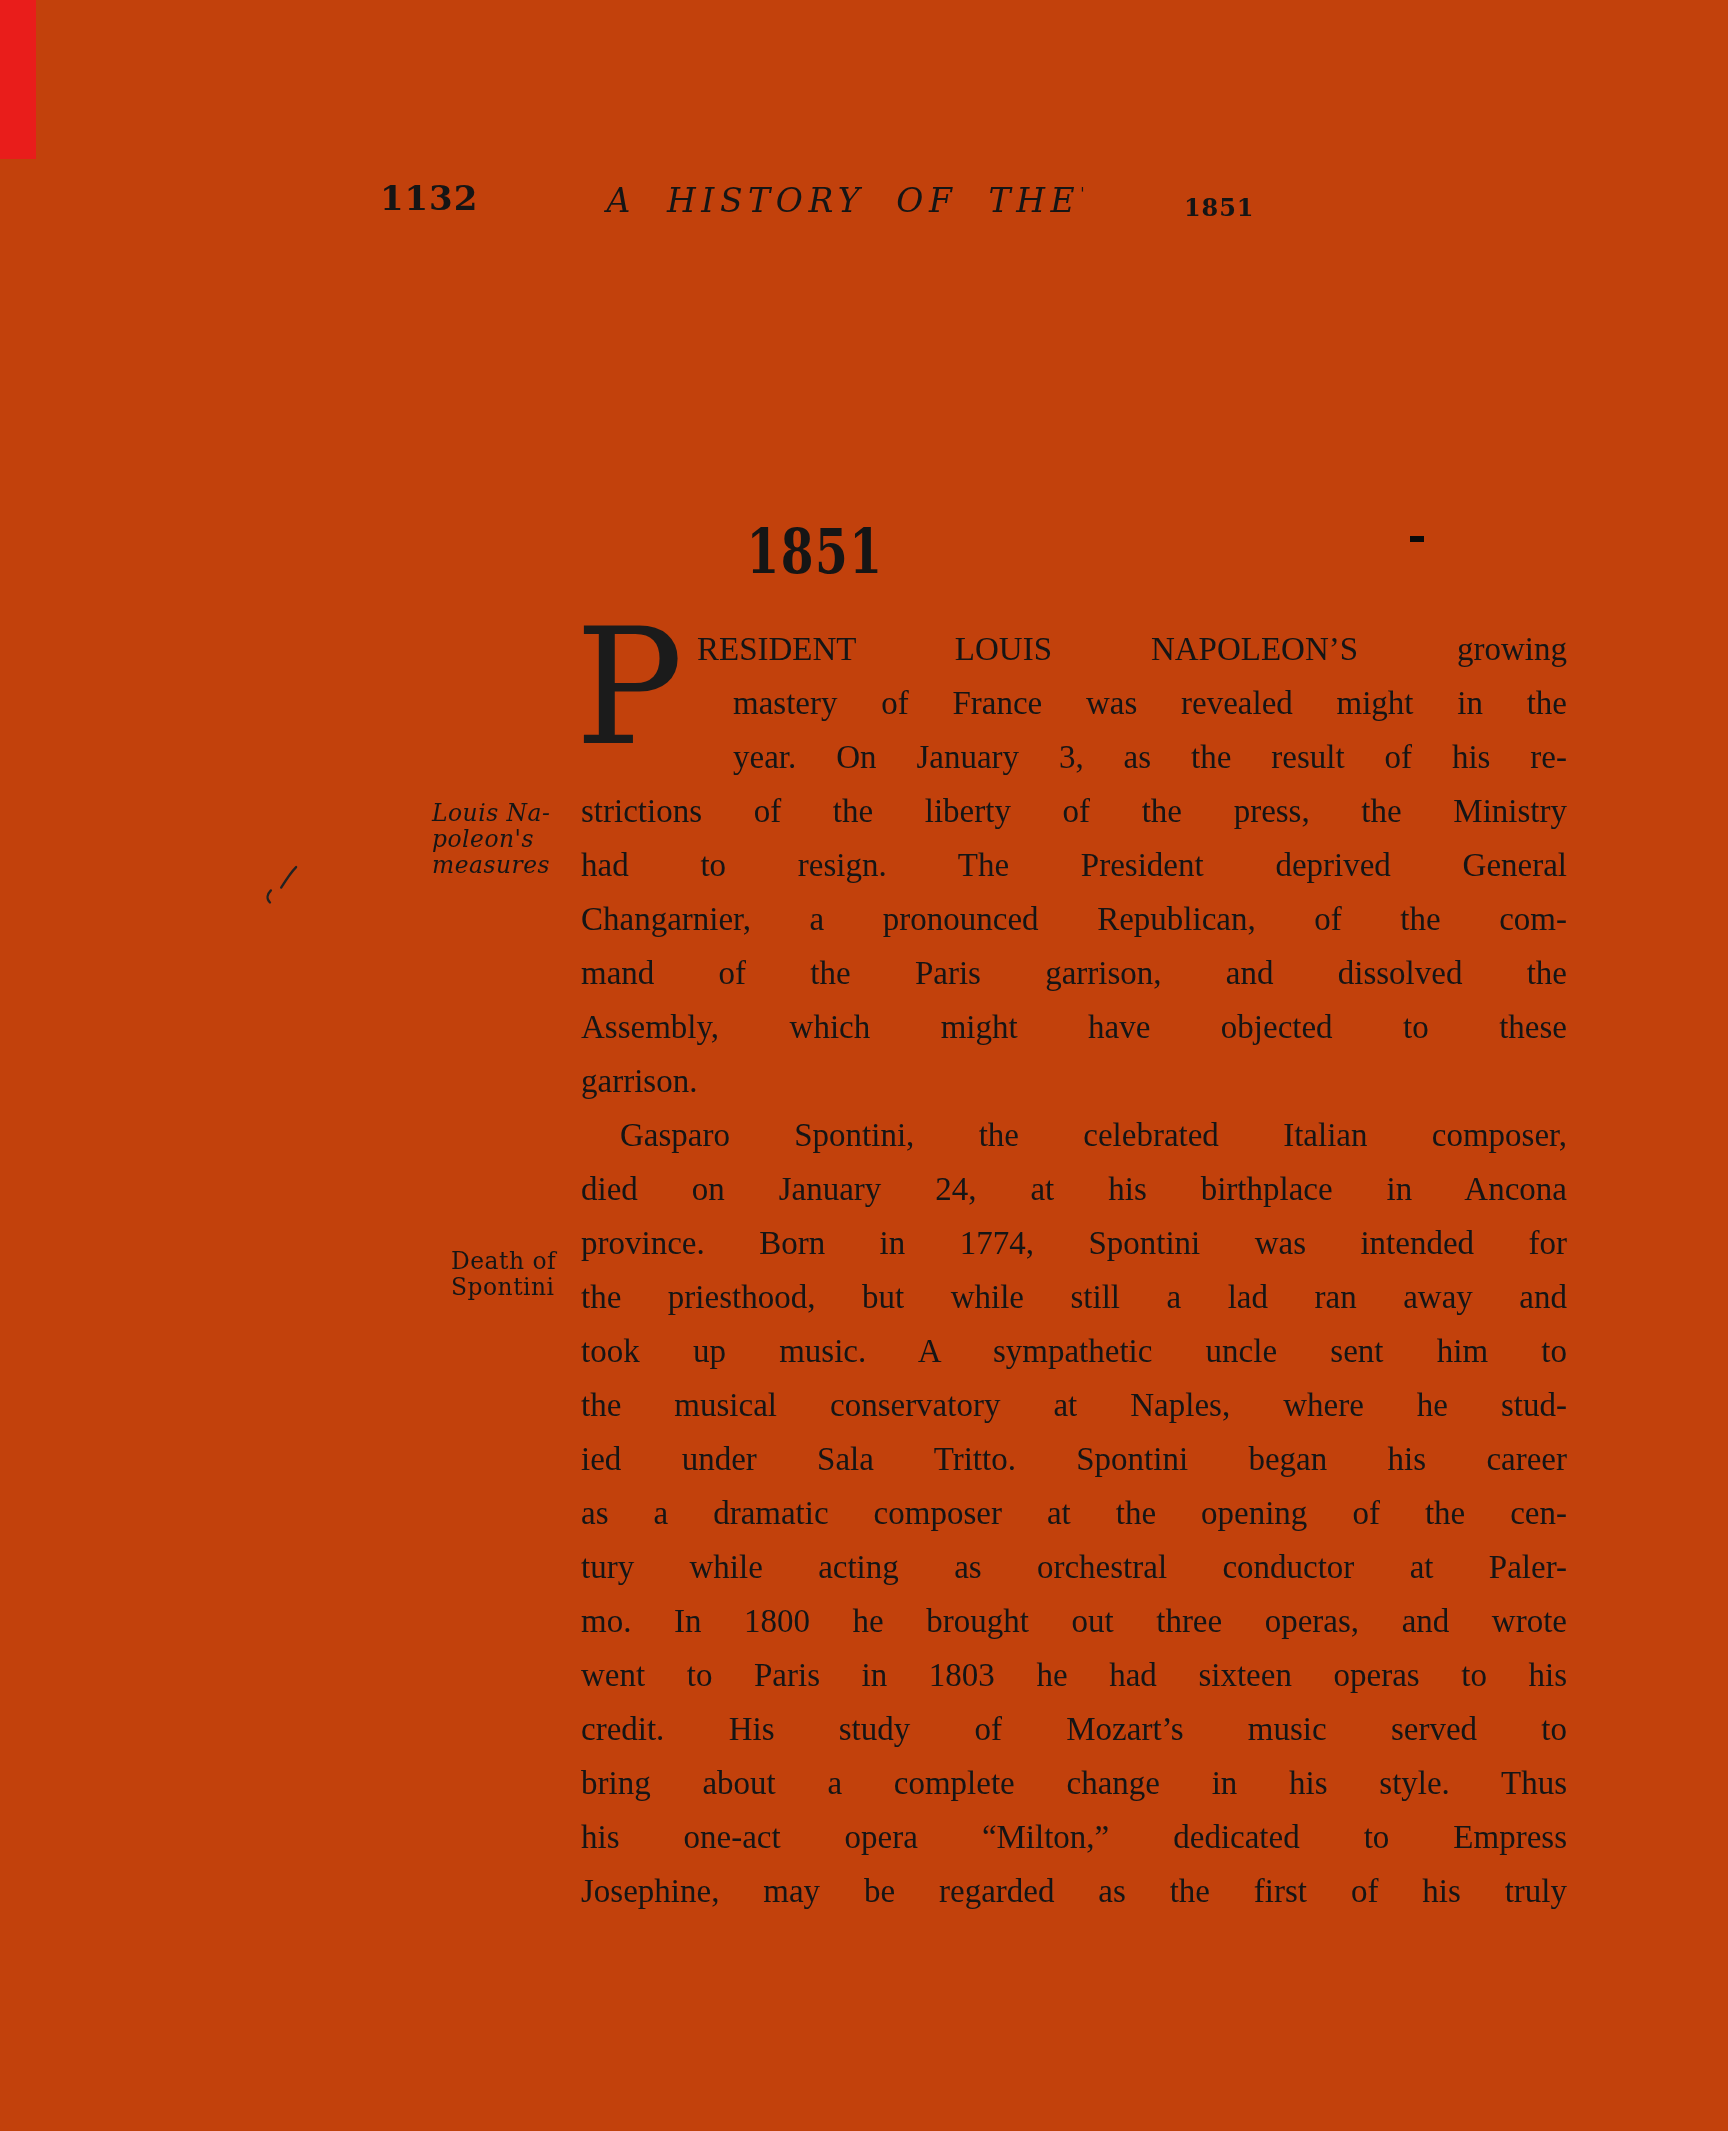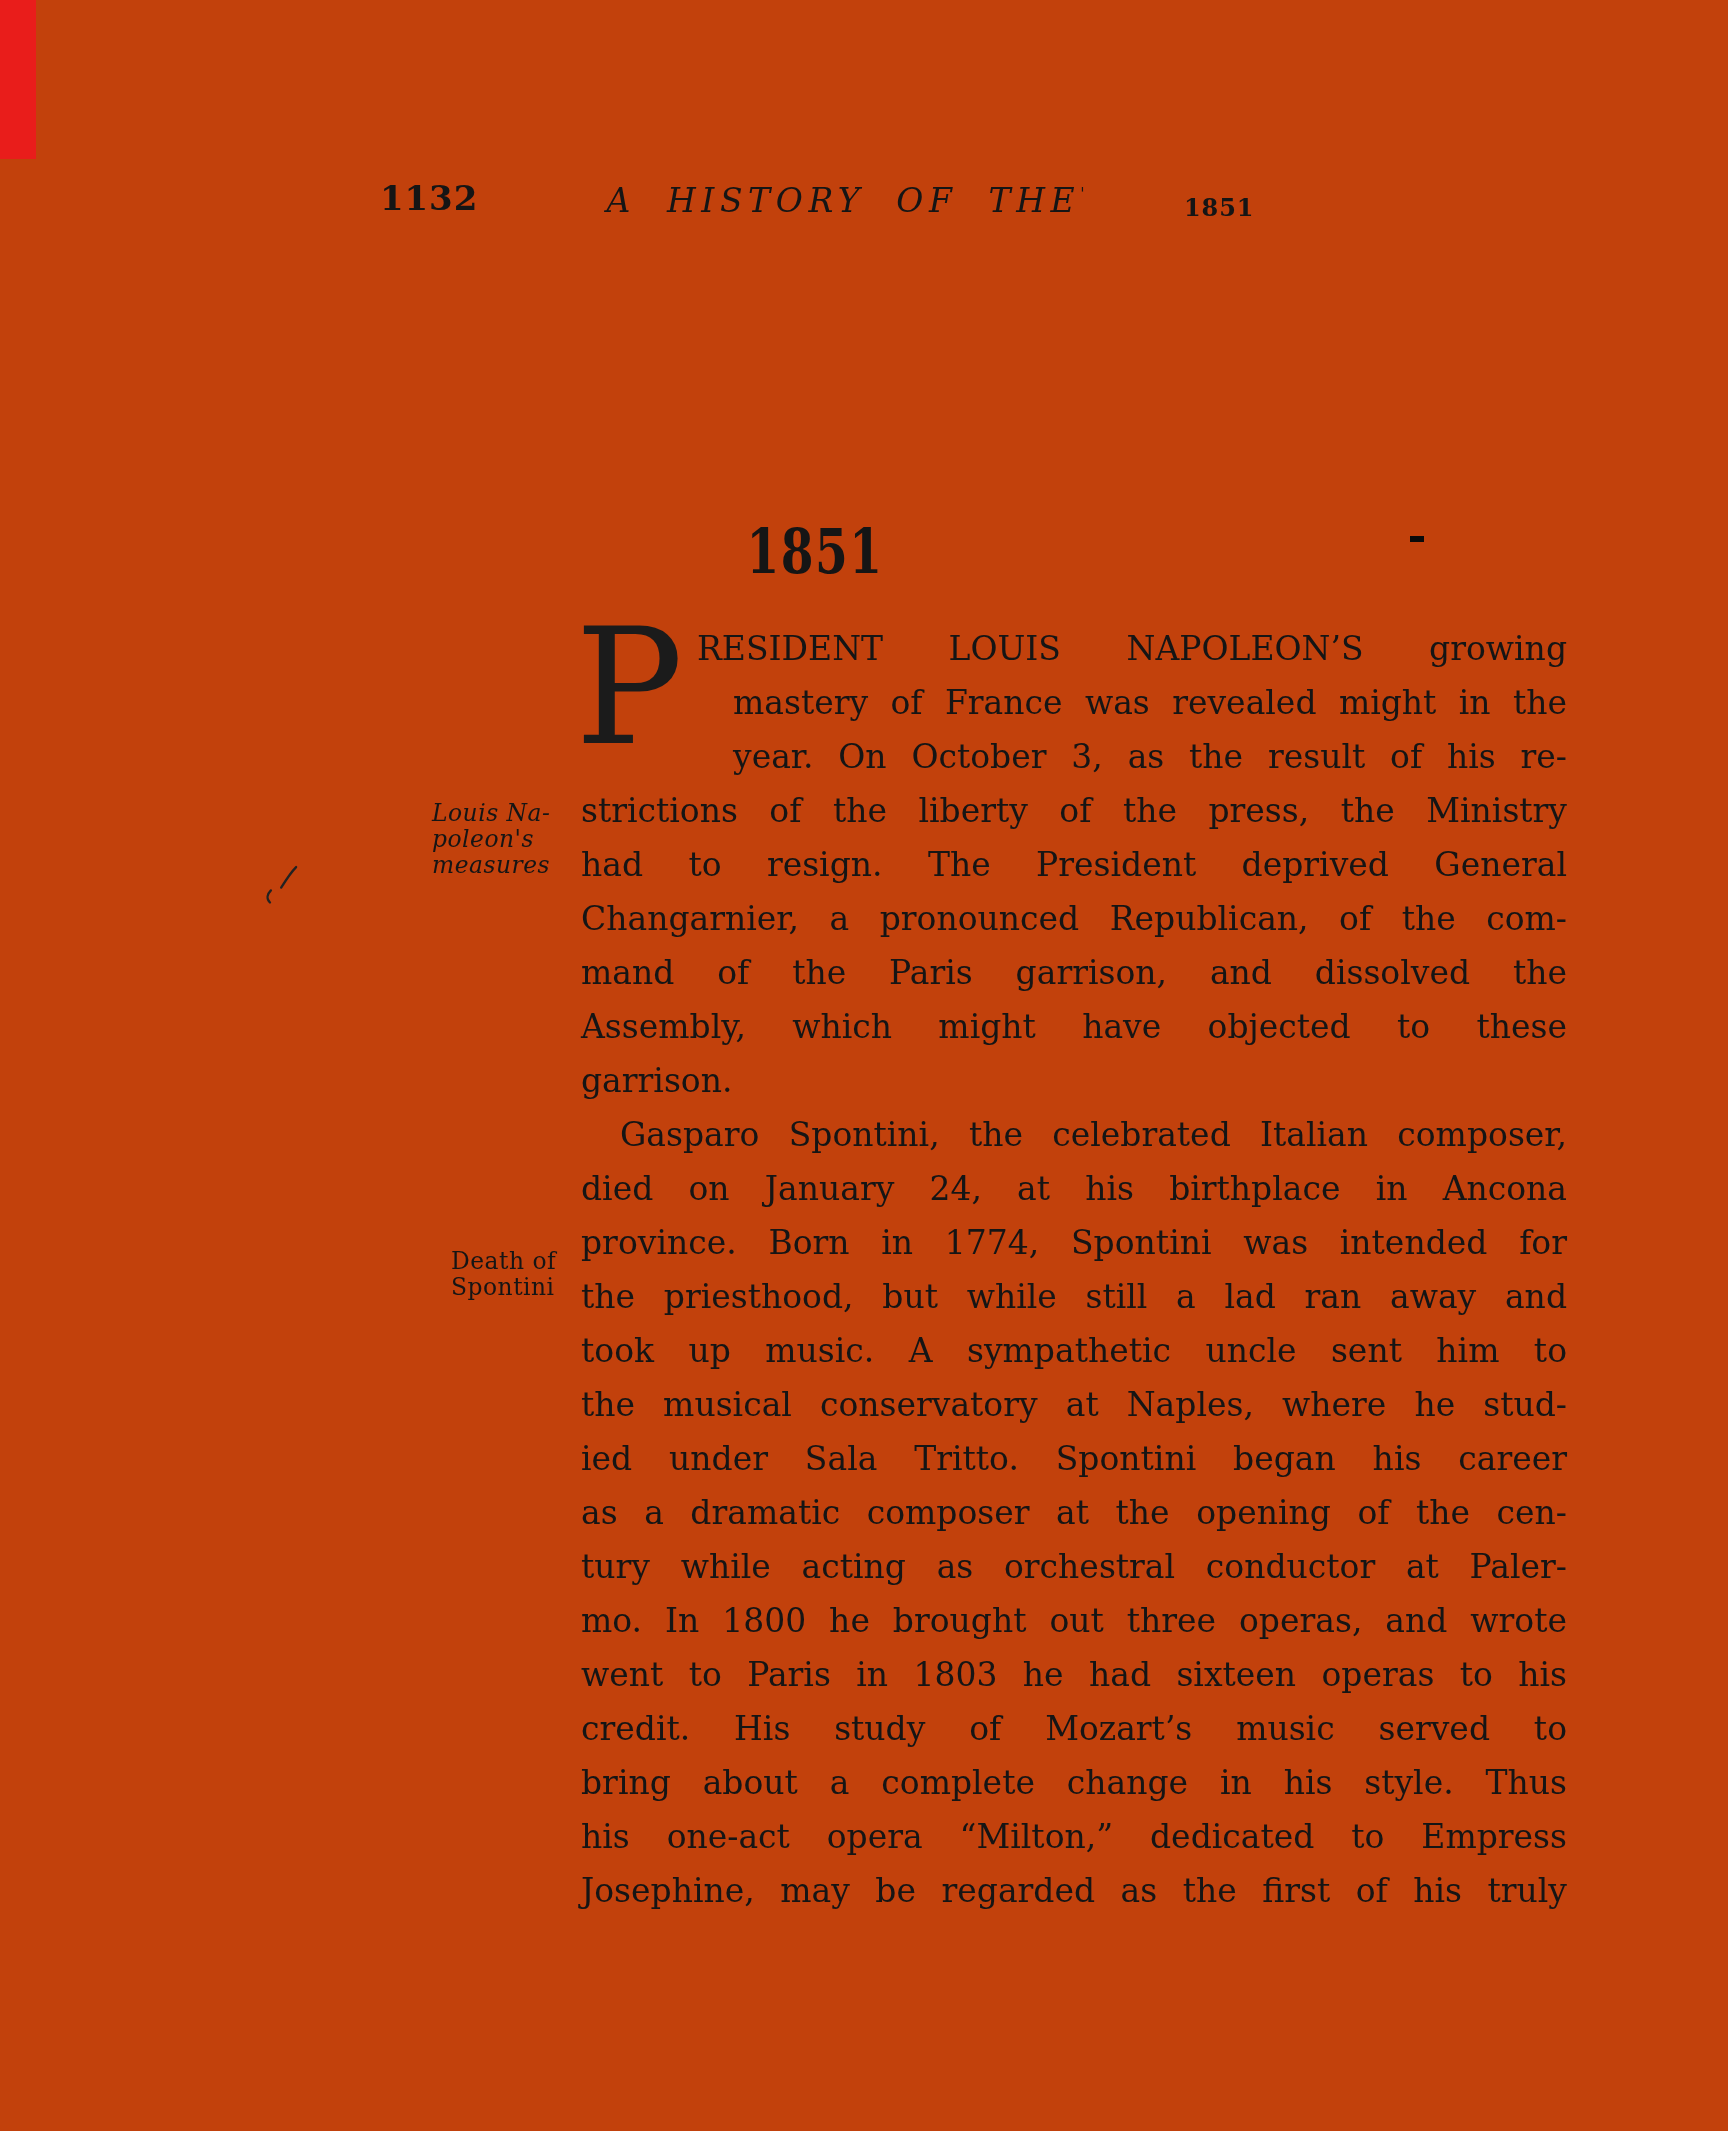--- a/index.html
+++ b/index.html
@@ -69,20 +69,21 @@
   .body-text {
     position: absolute;
     left: 581px; top: 622px;
     width: 986px;
     font-size: 33px; line-height: 54px;
   }
   .bline {
     height: 54px;
     text-align: justify;
     text-align-last: justify;
+    font-family: Liberation Serif, serif;
   }
   .ind-cap1 { margin-left: 116px; }
   .ind-cap2 { margin-left: 152px; }
   .para-end { text-align-last: left; }
   .para-indent { text-indent: 39px; }
 </style>
 </head>
 <body>
 
 <div class="page">
@@ -113,21 +114,21 @@
   <div class="margin-note note-2">
     <div>Death of</div>
     <div>Spontini</div>
   </div>
 
   <div class="drop-cap">P</div>
 
   <div class="body-text">
     <div class="bline ind-cap1">RESIDENT LOUIS NAPOLEON’S growing</div>
     <div class="bline ind-cap2">mastery of France was revealed might in the</div>
-    <div class="bline ind-cap2">year.  On October 3, as the result of his re-</div>
+    <div class="bline ind-cap2">year.  On January 3, as the result of his re-</div>
     <div class="bline">strictions of the liberty of the press, the Ministry</div>
     <div class="bline">had to resign.  The President deprived General</div>
     <div class="bline">Changarnier, a pronounced Republican, of the com-</div>
     <div class="bline">mand of the Paris garrison, and dissolved the</div>
     <div class="bline">Assembly, which might have objected to these</div>
     <div class="bline para-end">garrison.</div>
     <div class="bline para-indent">Gasparo Spontini, the celebrated Italian composer,</div>
     <div class="bline">died on January 24, at his birthplace in Ancona</div>
     <div class="bline">province.  Born in 1774, Spontini was intended for</div>
     <div class="bline">the priesthood, but while still a lad ran away and</div>

